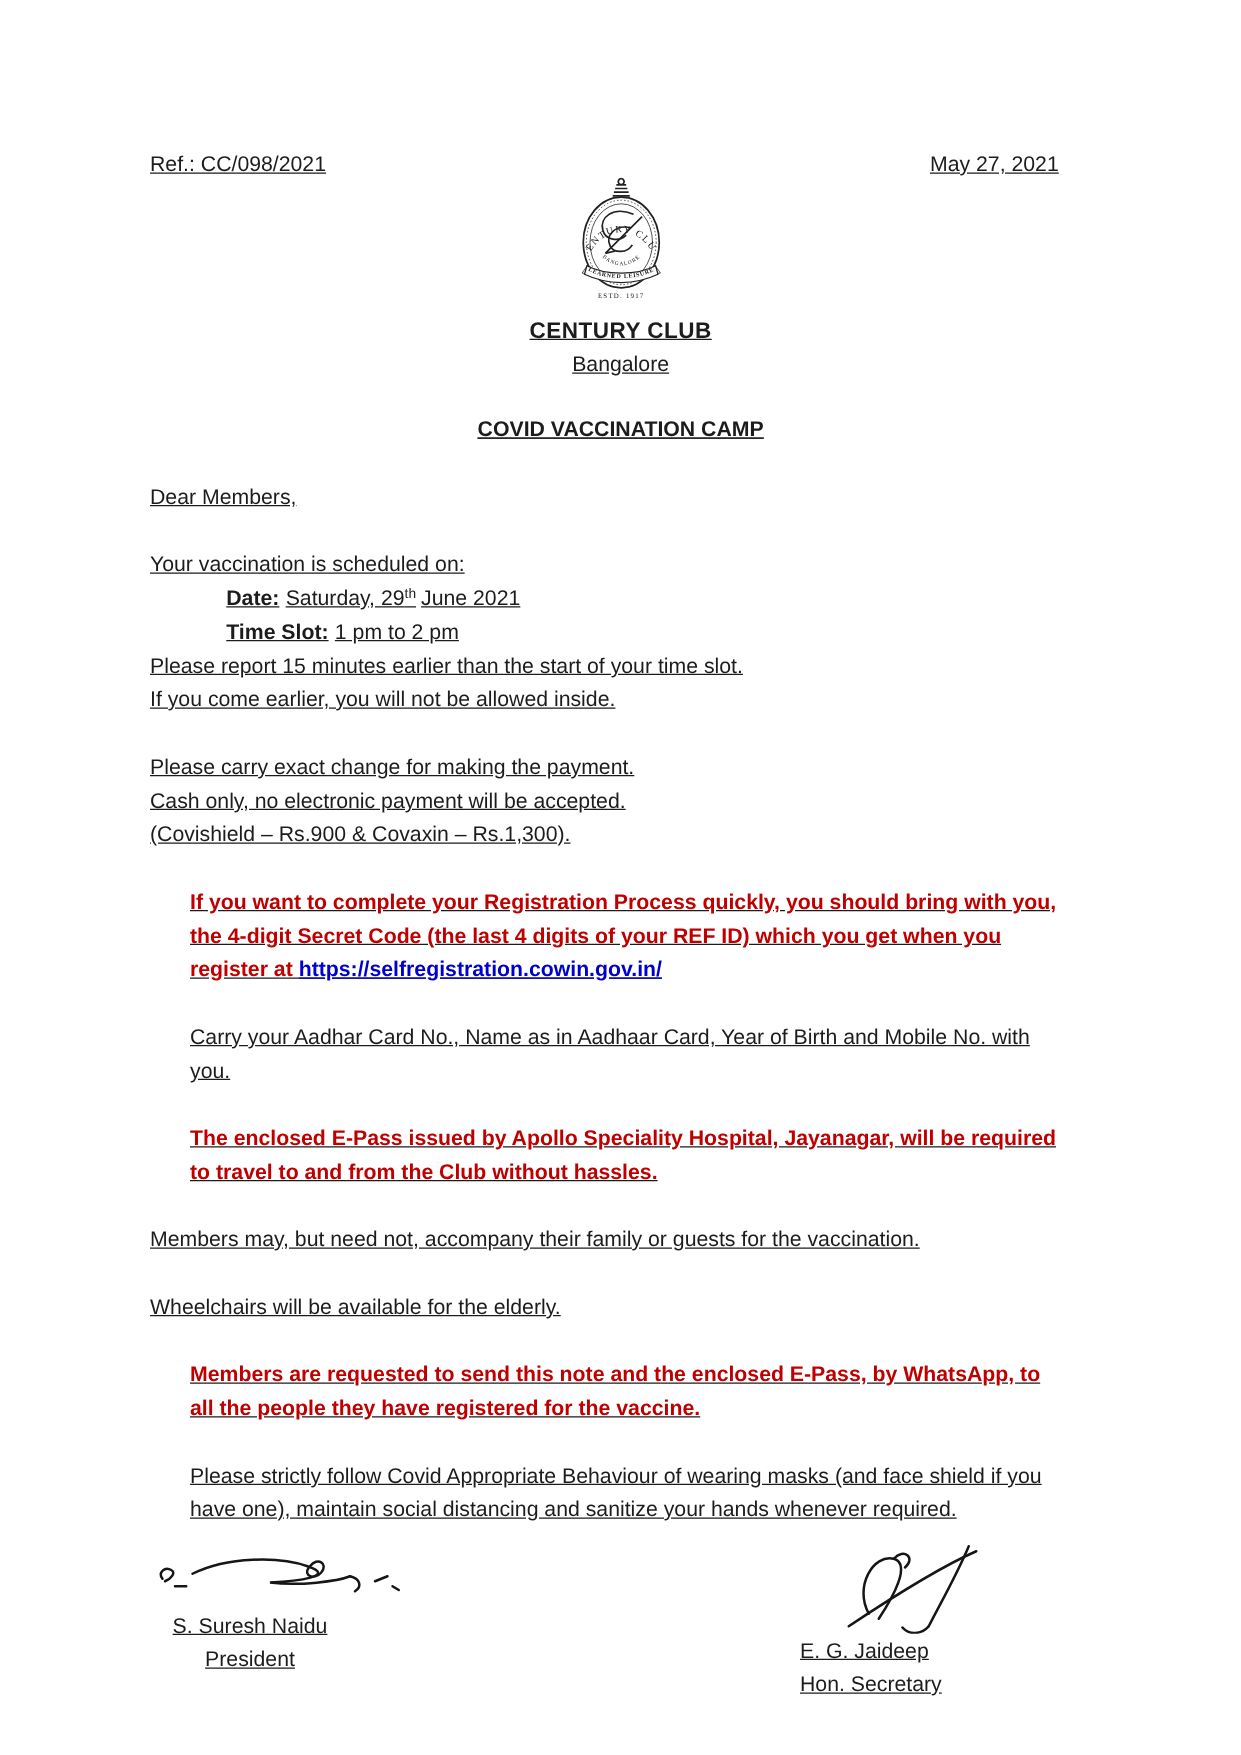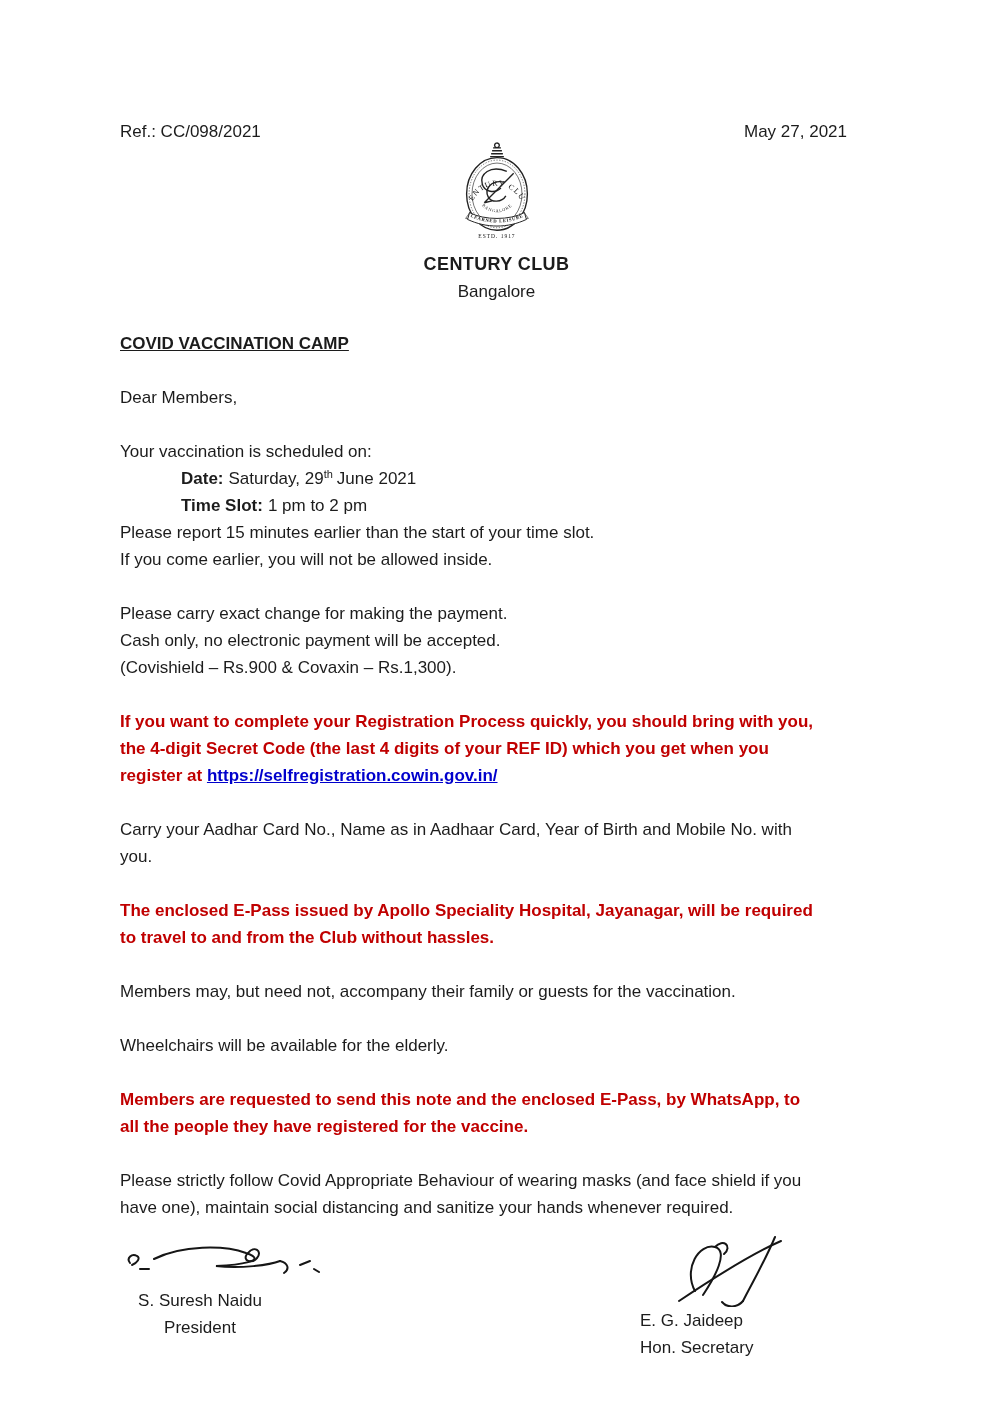--- a/index.html
+++ b/index.html
@@ -1,33 +1,33 @@
 <!DOCTYPE html>
 <html style="--bg: #ffffff; --text: #1c1c1c; --red: #c00000; --link: #0000cc;"><head>
 <meta charset="utf-8">
 <style>
   * { box-sizing: border-box; margin: 0; padding: 0; }
   html, body { background: #ffffff; }
   .page {
     width: 993px; height: 1404px; background: var(--bg, #ffffff);
     position: relative; overflow: hidden; margin: 0 auto;
     font-family: "Liberation Sans", sans-serif;
-    font-size: 17px; line-height: 27px; color: var(--text, #1c1c1c);
+    font-size: 17px; line-height: 27px; color: var(--text, #1c1c1c); text-decoration: underline;
   }
   .content { padding: 118px 120px 0 120px; }
   .hdr { display: flex; justify-content: space-between; }
   .hdr-date { padding-right: 26px; }
   .logo-wrap { text-align: center; margin-top: -4px; }
   .logo-wrap svg { display: inline-block; }
   .org-name { text-align: center; font-weight: bold; font-size: 18px; letter-spacing: .4px; margin-top: 2px; }
   .org-city { text-align: center; }
-  .doc-title { font-weight: bold; margin-top: 25px; }
+  .doc-title { text-align: center; font-weight: bold; margin-top: 25px; }
   .doc-title span { text-decoration: underline; }
   .gap { margin-top: 27px; }
-  .pre { white-space: pre-line; }
+  .pre { white-space: pre-line; margin-left: 32px; }
   .red { color: var(--red, #c00000); font-weight: bold; }
   .ind { padding-left: 61px; }
   .lbl { font-weight: bold; margin-right: 5px; }
   .after-sup { margin-left: 4px; }
   sup { font-size: 11px; line-height: 0; vertical-align: 6px; }
   a.cowin-link { color: var(--link, #0000cc); font-weight: bold; text-decoration: underline; }
   .sig-row { display: flex; justify-content: space-between; margin-top: 14px; }
   .sig-left { width: 230px; }
   .sig-left .sig-name, .sig-left .sig-title { width: 160px; text-align: center; }
   .sig-right { width: 170px; margin-right: 63px; }

